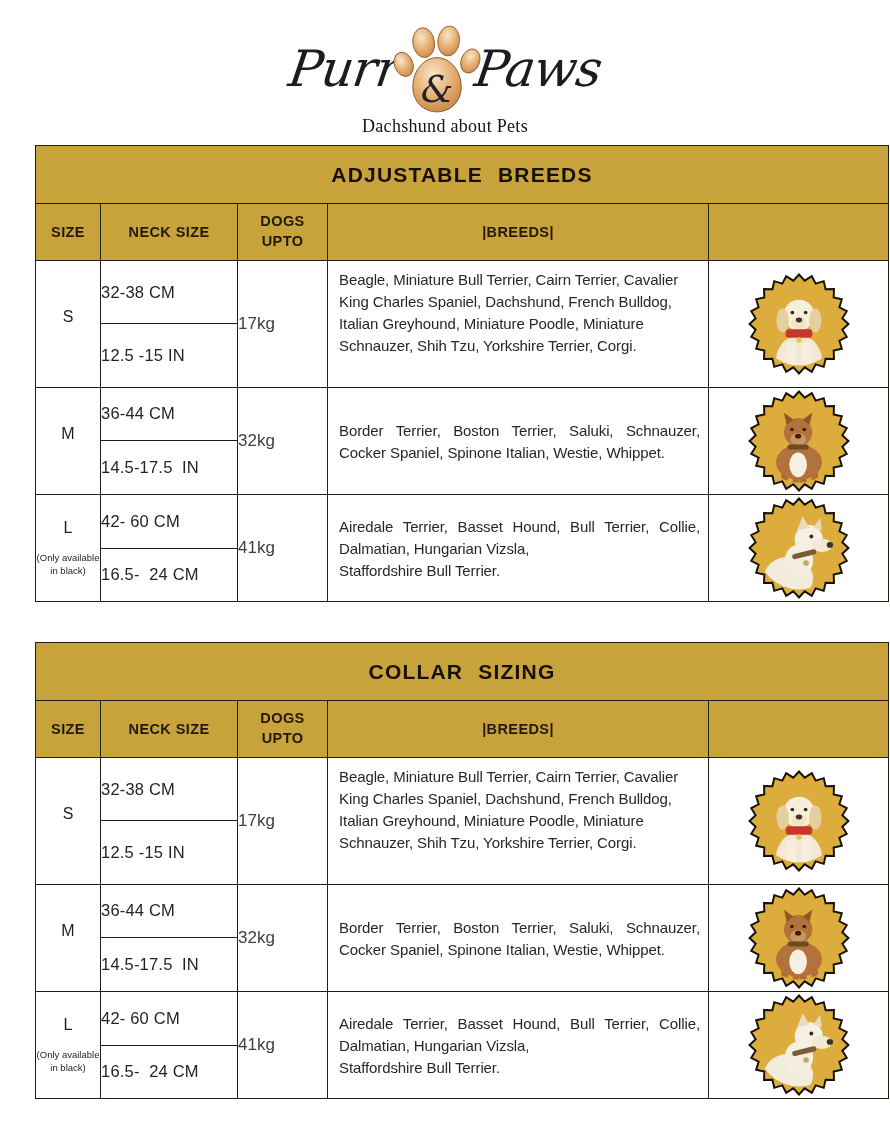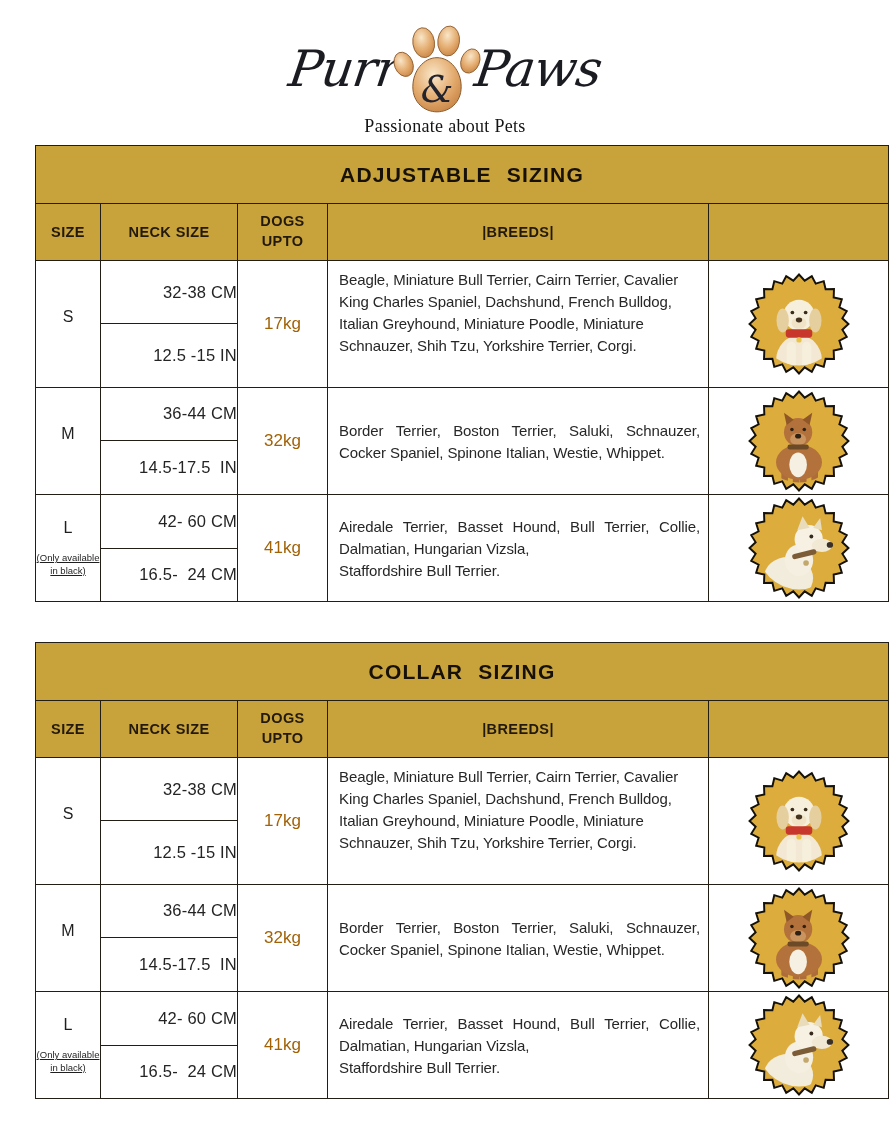--- a/index.html
+++ b/index.html
@@ -50,23 +50,23 @@
   tr.head-row th{
     background:var(--gold);height:56px;text-align:center;
     font-size:14.5px;font-weight:bold;color:#23190b;letter-spacing:0.4px;
   }
   .pre{white-space:pre-line;line-height:1.35;}
   tr.r-s1{height:63px;} tr.r-s2{height:64px;}
   tr.r-m1{height:51px;} tr.r-m2{height:52px;}
   tr.r-l1{height:53px;} tr.r-l2{height:53px;}
 
   td.size-cell{text-align:center;vertical-align:middle;font-size:16px;color:#1f1f1f;}
-  .size-note{font-size:9.5px;line-height:1.3;white-space:pre-line;margin-top:15px;color:#1f1f1f;text-decoration:underline;}
-  td.neck-cell{text-align:right;vertical-align:middle;font-size:16.5px;white-space:pre;color:#242424;letter-spacing:0.2px;}
-  td.kg-cell{text-align:center;vertical-align:middle;font-size:17px;color:#a16207;}
+  .size-note{font-size:9.5px;line-height:1.3;white-space:pre-line;margin-top:15px;color:#1f1f1f;}
+  td.neck-cell{text-align:left;vertical-align:middle;font-size:16.5px;white-space:pre;color:#242424;letter-spacing:0.2px;}
+  td.kg-cell{vertical-align:middle;font-size:17px;color:#404040;}
   td.breeds-cell{
     font-size:15px;line-height:1.46;letter-spacing:-0.1px;color:#272727;
     padding:8px 8px 6px 11px;vertical-align:middle;white-space:pre-line;margin-top:36px;
   }
   td.breeds-cell.top{vertical-align:top;}
   td.breeds-cell.justify{text-align:justify;}
   td.img-cell{text-align:center;vertical-align:middle;}
   .badge-slot{display:inline-block;width:106px;height:106px;vertical-align:middle;}
 </style>
 </head>
@@ -87,34 +87,34 @@
         </defs>
         <ellipse cx="20" cy="48" rx="11" ry="15" fill="url(#pg)" stroke="#8a5a2c" stroke-width="1" transform="rotate(-22 20 48)"></ellipse>
         <ellipse cx="44" cy="22" rx="13" ry="18" fill="url(#pg)" stroke="#8a5a2c" stroke-width="1" transform="rotate(-8 44 22)"></ellipse>
         <ellipse cx="74" cy="20" rx="13" ry="18" fill="url(#pg)" stroke="#8a5a2c" stroke-width="1" transform="rotate(7 74 20)"></ellipse>
         <ellipse cx="100" cy="44" rx="11" ry="15" fill="url(#pg)" stroke="#8a5a2c" stroke-width="1" transform="rotate(22 100 44)"></ellipse>
         <path d="M60 40 C44 40 31 56 31 75 C31 94 45 105 60 105 C75 105 89 94 89 75 C89 56 76 40 60 40 Z" fill="url(#pg)" stroke="#8a5a2c" stroke-width="1.2"></path>
         <text class="amp" x="60" y="93" text-anchor="middle">&amp;</text>
       </svg>
       <span class="script right">Paws</span>
     </div>
-    <div class="tagline">Passionate about Pets</div>
+    <div class="tagline">Dachshund about Pets</div>
   </div>
 
   <table class="sizing t1">
     <colgroup>
       <col style="width:65px">
         <col style="width:137px">
         <col style="width:90px">
         <col style="width:381px">
         <col style="width:180px">
     </colgroup>
     <tbody>
         <tr>
-      <th class="title-cell" colspan="5">ADJUSTABLE SIZING</th>
+      <th class="title-cell" colspan="5">ADJUSTABLE BREEDS</th>
     </tr>
     <tr class="head-row">
       <th>SIZE</th>
       <th>NECK SIZE</th>
       <th class="pre">DOGS
 UPTO</th>
       <th>|BREEDS|</th>
       <th></th>
     </tr>
     <tr class="r-s1">

